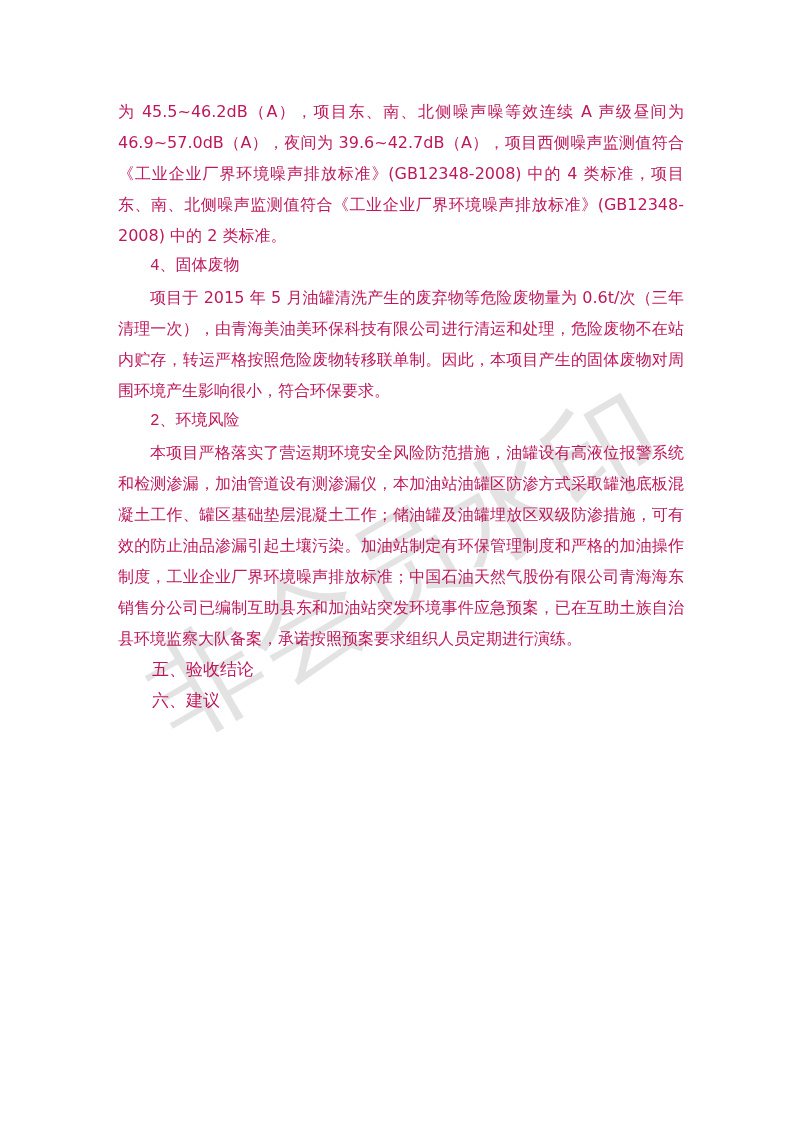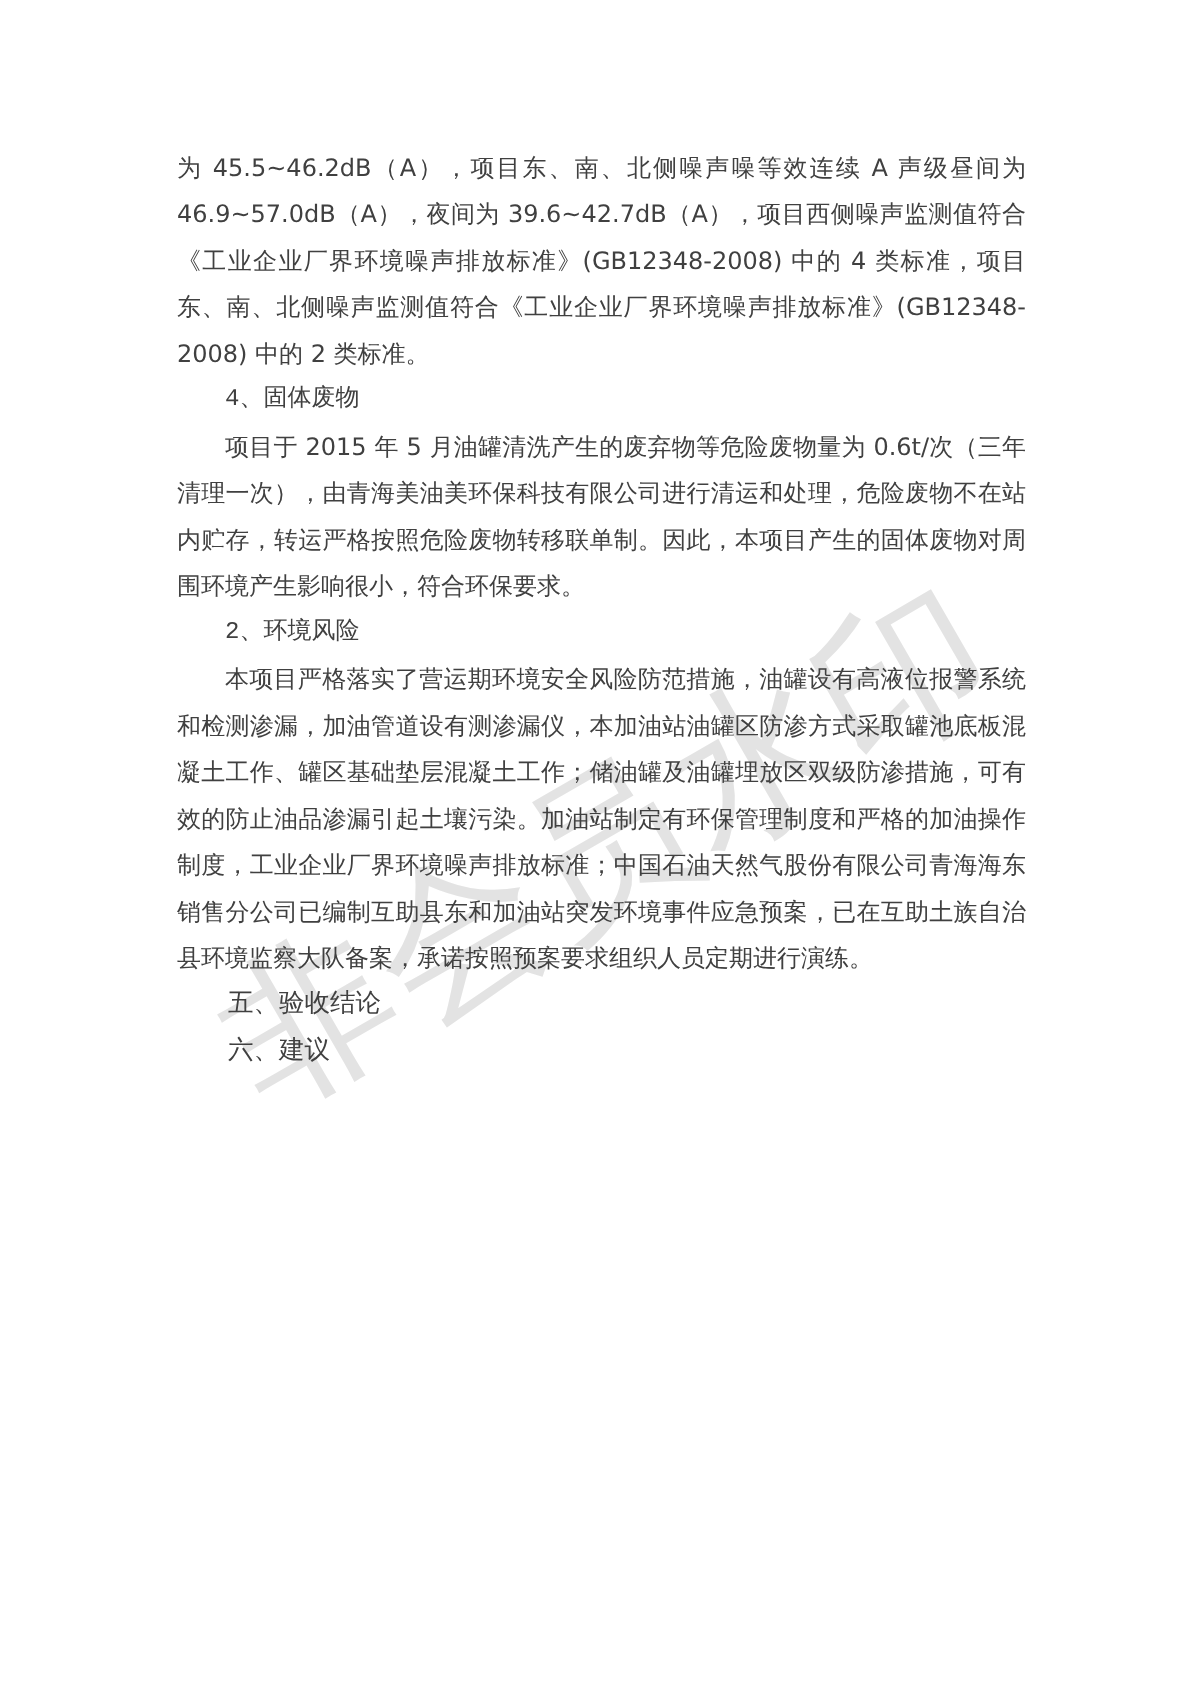--- a/index.html
+++ b/index.html
@@ -27,21 +27,21 @@
     white-space: nowrap;
     z-index: 0;
     user-select: none;
   }
   .content {
     position: absolute;
     left: 118px;
     top: 96px;
     width: 566px;
     z-index: 1;
-    color: #404040;
+    color: #be185d;
     font-size: 16px;
     line-height: 31px;
     text-align: justify;
   }
   .content p {
     margin: 0;
     padding: 0;
   }
   .para-indent {
     text-indent: 2em;

